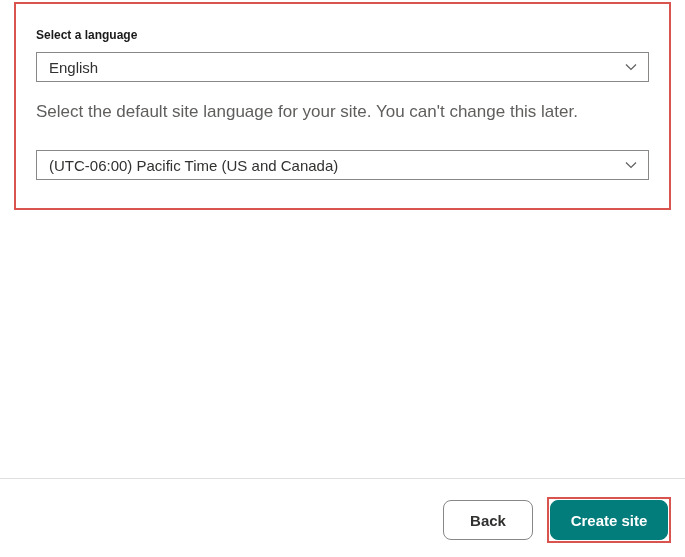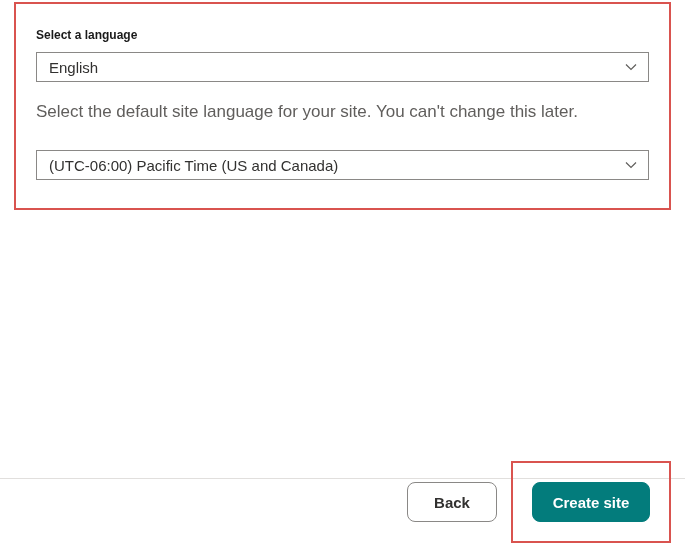--- a/index.html
+++ b/index.html
@@ -85,21 +85,21 @@
       justify-content: center;
     }
     .btn-secondary {
       background: #fff;
       border: 1px solid #8a8886;
       color: #323130;
       font-weight: 600;
     }
     .btn-primary-wrap {
       border: 2px solid #d9534f;
-      padding: 19px;
+      padding: 1px;
       display: inline-flex;
     }
     .btn-primary {
       background: #037c7c;
       border: 1px solid #037c7c;
       color: #fff;
       font-weight: 600;
       min-width: 118px;
     }
   </style>

